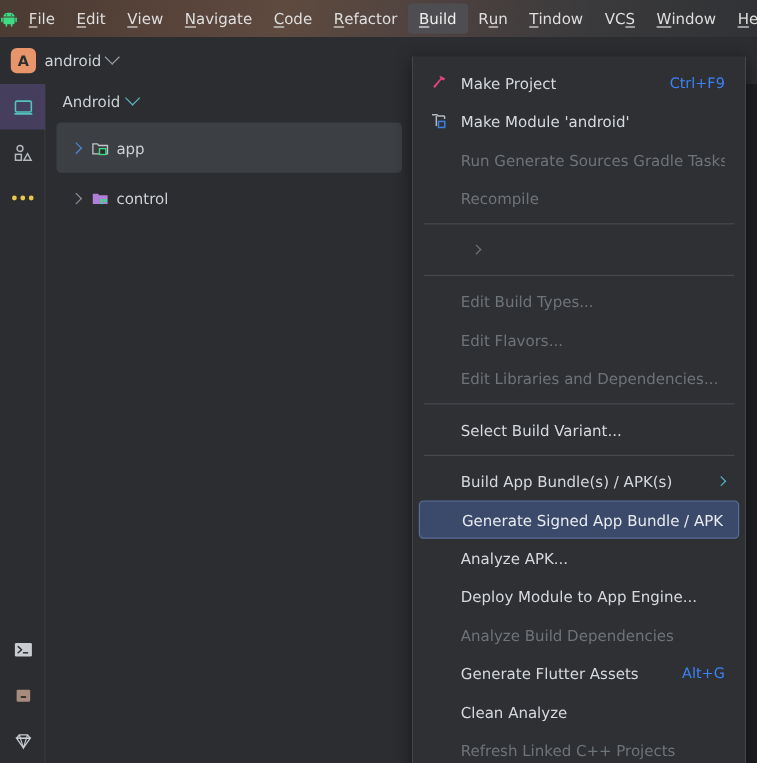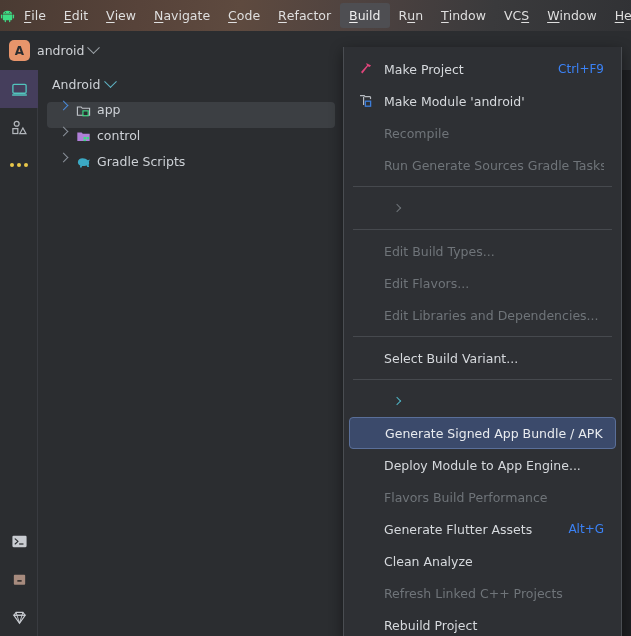--- a/index.html
+++ b/index.html
@@ -94,22 +94,22 @@
     width: 306px; height: 566px;
     background: #2b2d30;
   }
   .projhdr {
     height: 28px; display: flex; align-items: center; gap: 6px;
     padding-left: 14px;
     font-size: 12.5px; color: #cdd1d6;
   }
   .tree { padding: 4px 9px 0 9px; }
   .trow {
-    height: 26px;
-    display: flex; align-items: flex-start; gap: 6px;
+    height: 42px;
+    display: flex; align-items: center; gap: 6px;
     padding-left: 13px;
     font-size: 12.5px; color: #cdd1d6;
     border-radius: 4px;
   }
   .trow.sel { background: #3c3f43; }
   .arrow {
     width: 7px; height: 7px;
     border-right: 1.6px solid #8a9099;
     border-bottom: 1.6px solid #8a9099;
     transform: rotate(-45deg);
@@ -327,29 +327,20 @@
           <span class="ticon">
             <svg width="15" height="15" viewBox="0 0 16 16">
               <path d="M1.4 3.6h4.6l1.2 1.5h7.4v7.8H1.4z" fill="#b07fd8"></path>
               <rect x="8" y="8.4" width="2.6" height="2.6" fill="#3ddc84"></rect>
               <rect x="11.2" y="8.4" width="2.6" height="2.6" fill="#3ddc84"></rect>
               <rect x="8" y="11.6" width="2.6" height="1.3" fill="#3ddc84"></rect>
             </svg>
           </span>
           <span>control</span>
         </div>
-        <div class="trow">
-          <span class="arrow"></span>
-          <span class="ticon">
-            <svg width="15" height="15" viewBox="0 0 16 16">
-              <path d="M2 7.6c0-2.4 2.2-4.1 5-4.1 2.3 0 4.2 1 5.6 2.1l2.2-.7-1.1 2.2c.2.6.3 1.2.3 1.8 0 .6-.2 1.2-.5 1.7l.5 2.2h-2l-.5-1.6c-.7.3-1.5.5-2.4.5H6.4L6 13.2H4.2l.3-2.1C3 10.4 2 9.1 2 7.6z" fill="#3ba9c4"></path>
-            </svg>
-          </span>
-          <span>Gradle Scripts</span>
-        </div>
       </div>
   </div>
 
   <div class="dropdown" id="dropdown">
       <div class="mi">
         <span class="mi-icon">
           <svg width="16" height="16" viewBox="0 0 16 16">
             <path d="M8.6 2.2l4.5 2.3-1.6 1.6-1.6-.9-5.5 7.2-1.4-1.3 6.1-6.8-.9-1.5z" fill="#e0457b"></path>
           </svg>
         </span>
@@ -361,55 +352,59 @@
           <svg width="16" height="16" viewBox="0 0 16 16">
             <path d="M2 2.6h4.2l.9 1.1h5.4" fill="none" stroke="#b6bac0" stroke-width="1.2"></path>
             <path d="M5.6 3.7v8.4" fill="none" stroke="#b6bac0" stroke-width="1.2"></path>
             <path d="M12.5 3.7v2.4" fill="none" stroke="#b6bac0" stroke-width="1.2"></path>
             <rect x="7.4" y="8.2" width="5.2" height="5" fill="none" stroke="#3d7edb" stroke-width="1.3"></rect>
           </svg>
         </span>
         <span class="label">Make Module 'android'</span>
       </div>
       <div class="mi disabled">
+        <span class="label">Run Generate Sources Gradle Tasks</span>
+      </div>
+      <div class="mi disabled">
         <span class="label">Recompile</span>
       </div>
-      <div class="mi disabled">
-        <span class="label">Run Generate Sources Gradle Tasks</span>
-      </div>
       <div class="msep"></div>
       <div class="mi disabled">
         <span class="subarrow"></span>
       </div>
       <div class="msep"></div>
       <div class="mi disabled">
         <span class="label">Edit Build Types...</span>
       </div>
       <div class="mi disabled">
         <span class="label">Edit Flavors...</span>
       </div>
       <div class="mi disabled">
         <span class="label">Edit Libraries and Dependencies...</span>
       </div>
       <div class="msep"></div>
       <div class="mi">
         <span class="label">Select Build Variant...</span>
       </div>
       <div class="msep"></div>
       <div class="mi">
+        <span class="label">Build App Bundle(s) / APK(s)</span>
         <span class="subarrow"></span>
       </div>
       <div class="mi hl">
         <span class="label">Generate Signed App Bundle / APK...</span>
       </div>
       <div class="mi">
+        <span class="label">Analyze APK...</span>
+      </div>
+      <div class="mi">
         <span class="label">Deploy Module to App Engine...</span>
       </div>
       <div class="mi disabled">
-        <span class="label">Flavors Build Performance</span>
+        <span class="label">Analyze Build Dependencies</span>
       </div>
       <div class="mi">
         <span class="label">Generate Flutter Assets</span>
         <span class="shortcut">Alt+G</span>
       </div>
       <div class="mi">
         <span class="label">Clean Analyze</span>
       </div>
       <div class="mi disabled">
         <span class="label">Refresh Linked C++ Projects</span>

